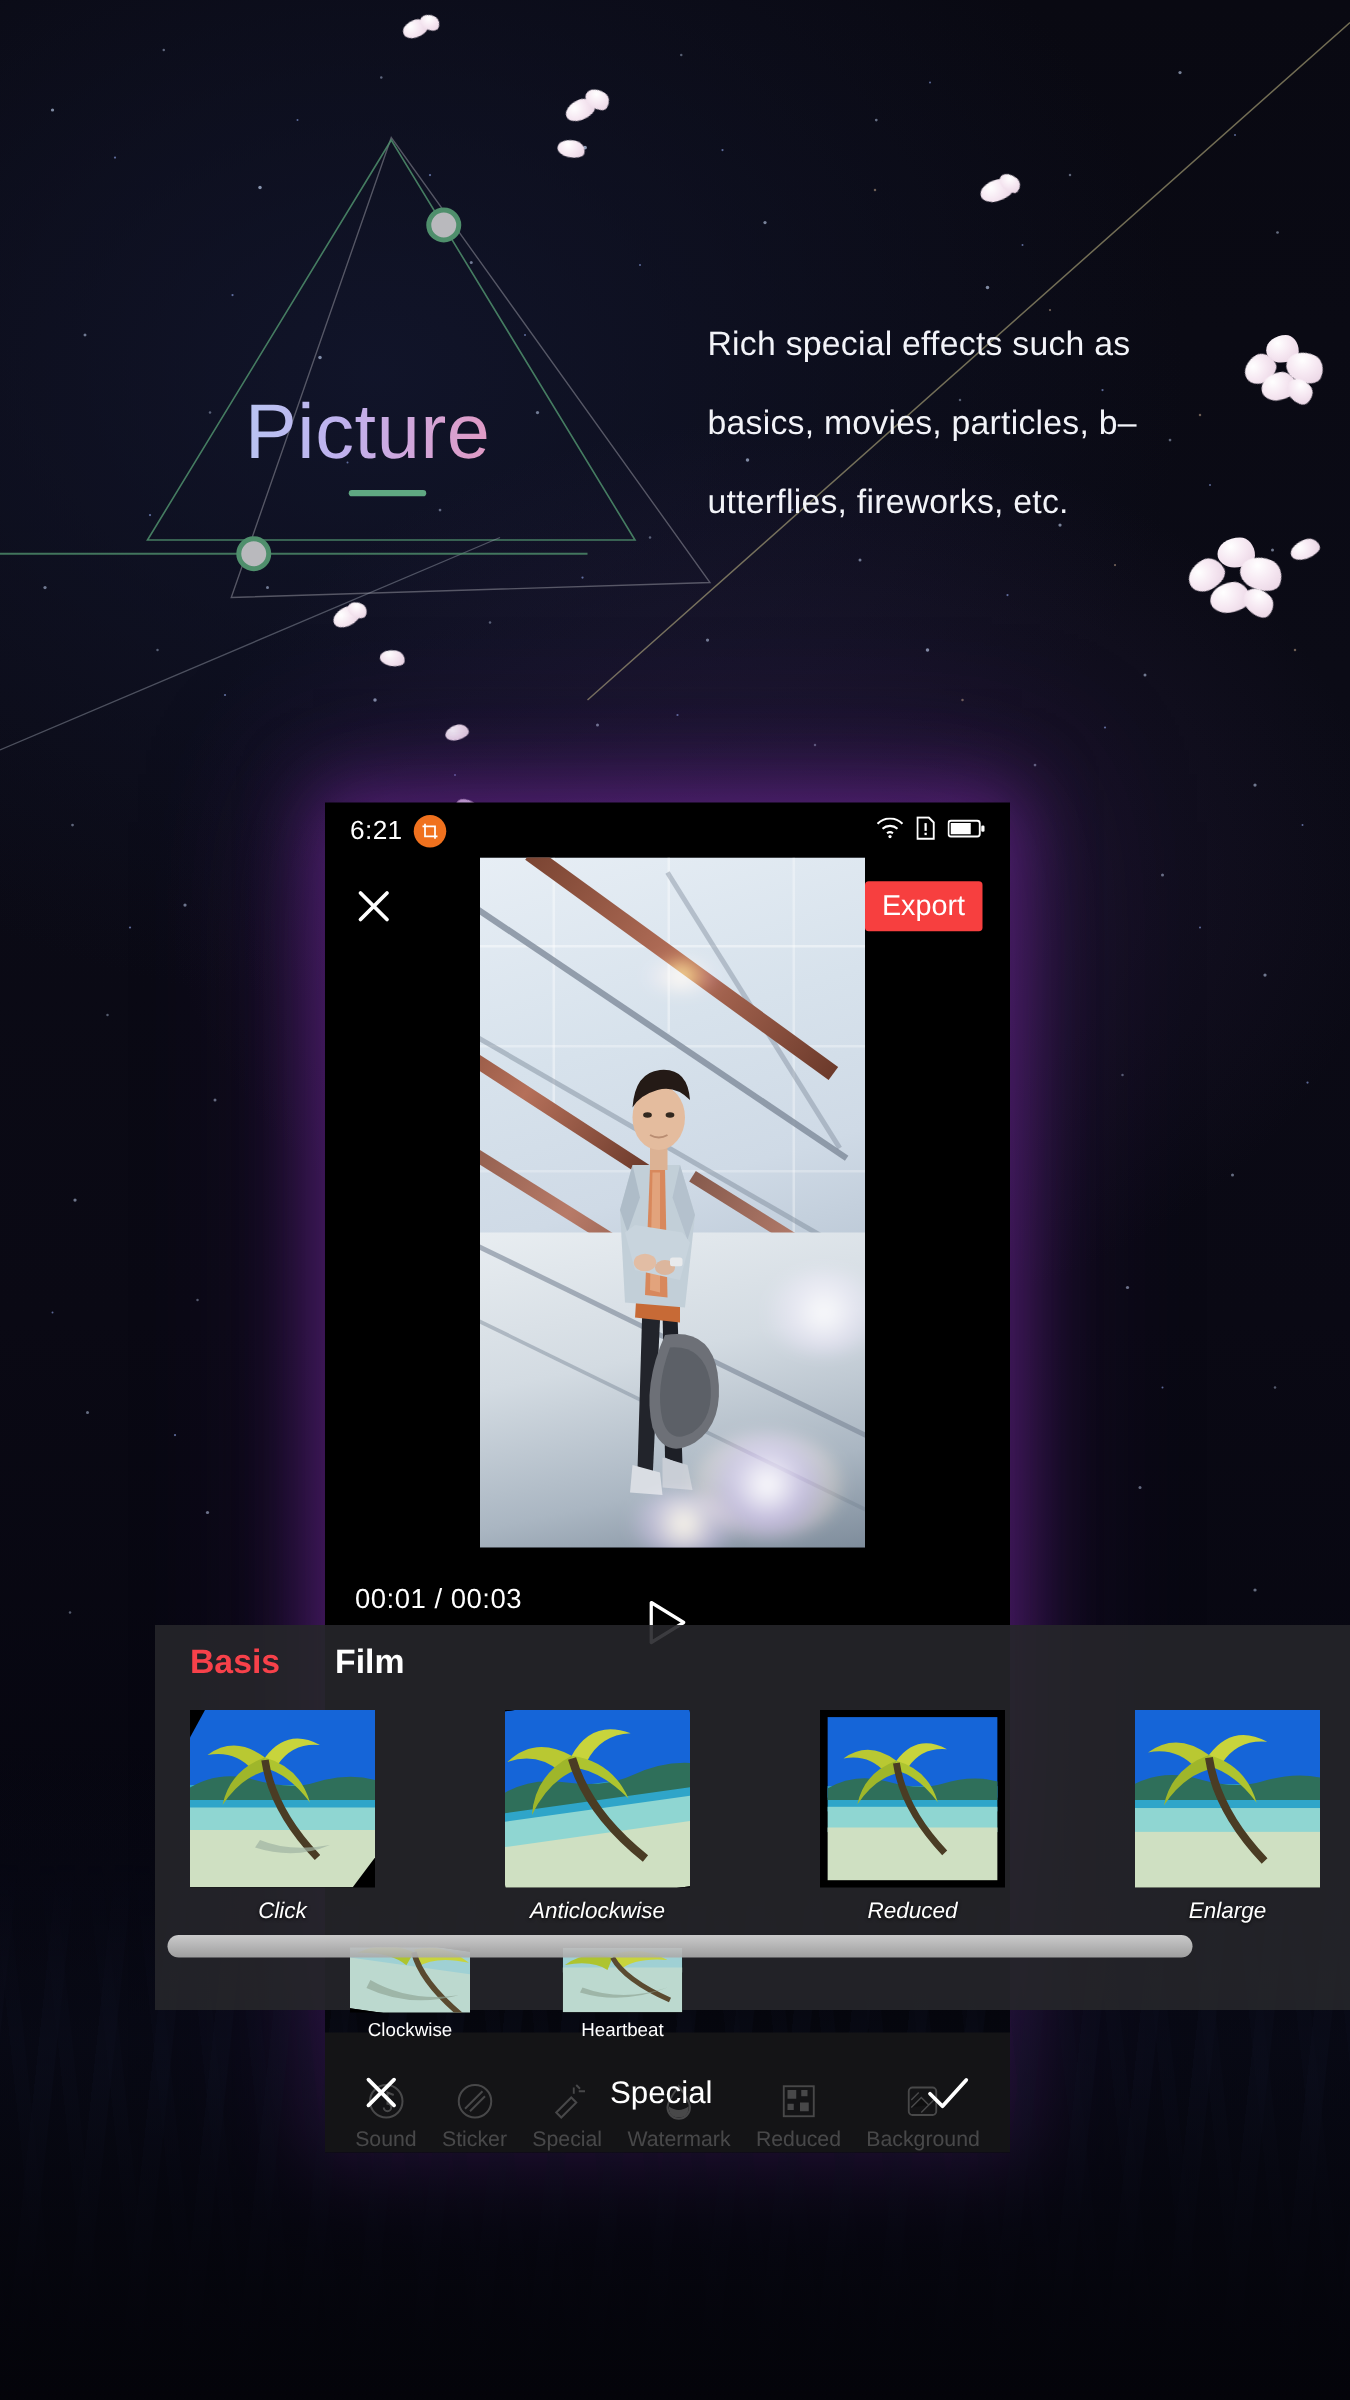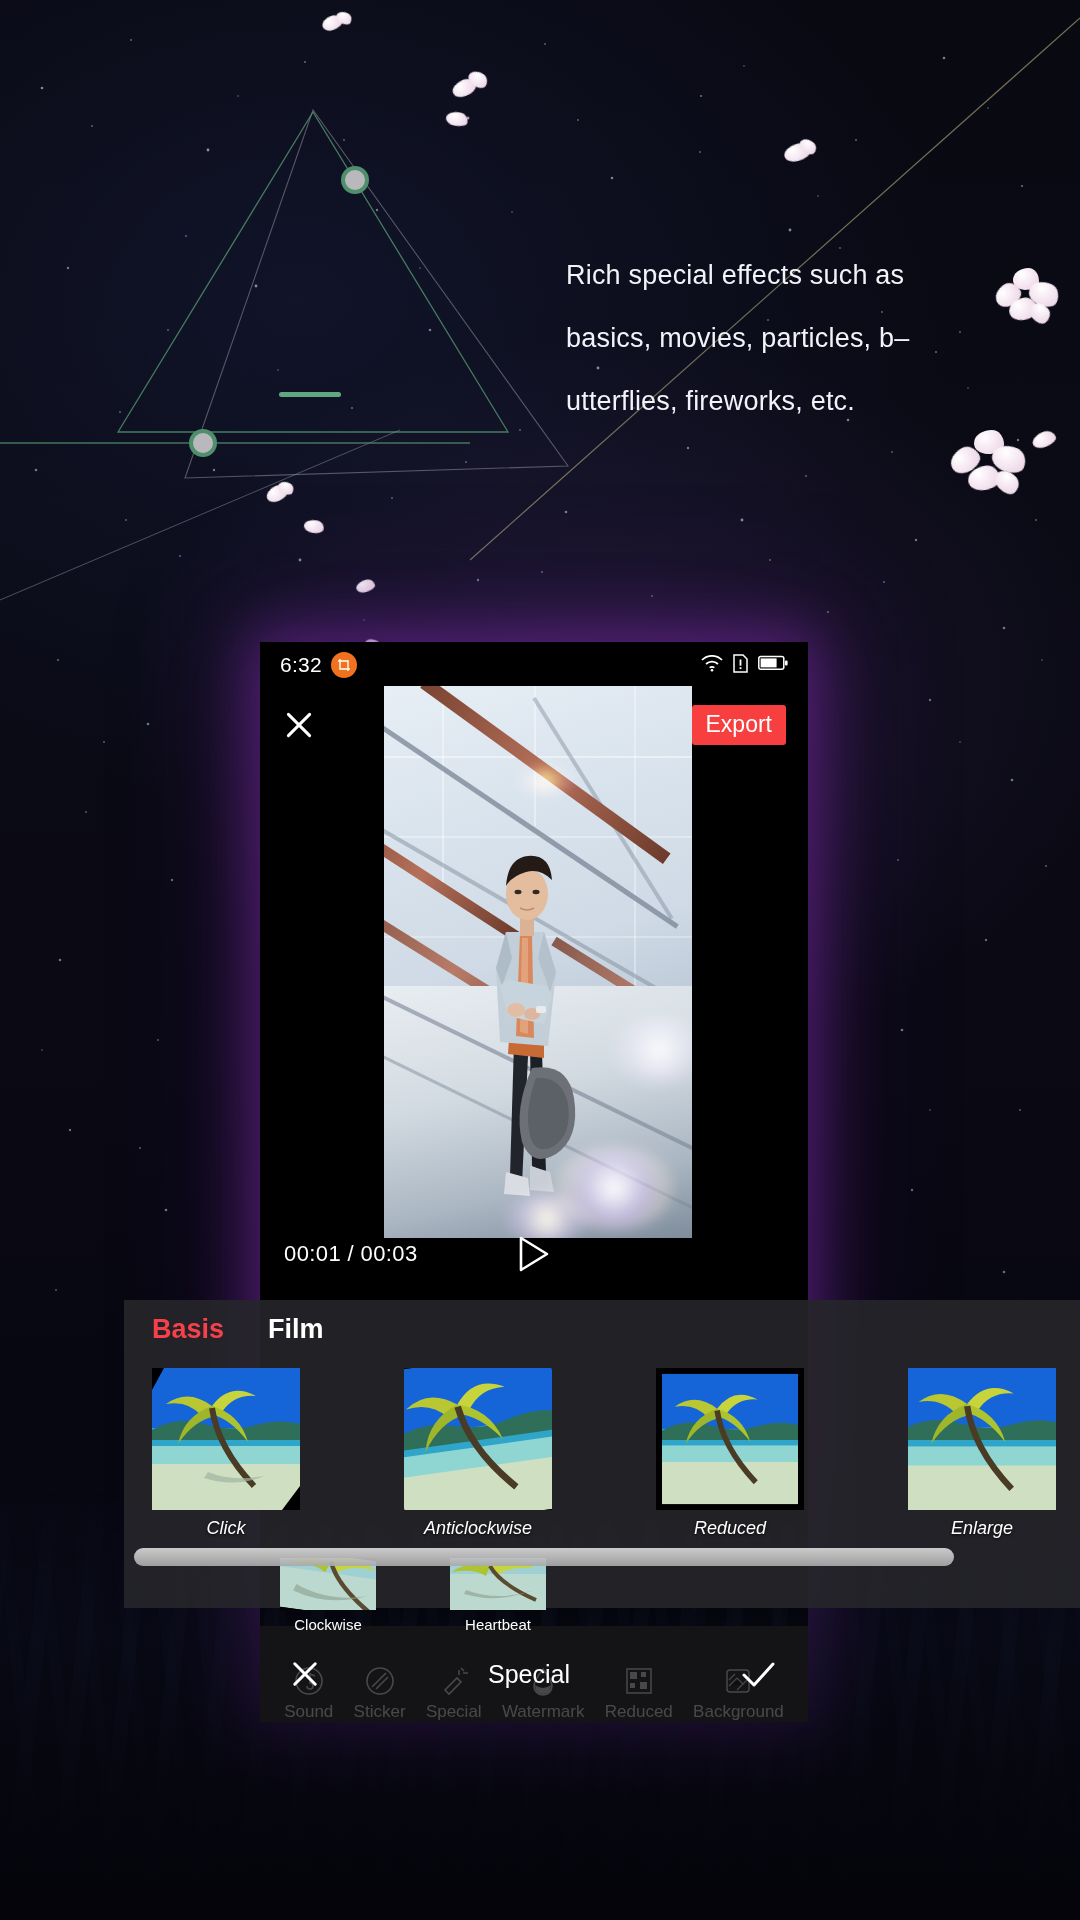--- a/index.html
+++ b/index.html
@@ -131,22 +131,22 @@
   .beam { position:absolute; background:linear-gradient(90deg,#7a4432,#b5705a,#6c3a2b); }
   .strut { position:absolute; background:rgba(120,132,148,.75); }
   .glassline { position:absolute; background:rgba(255,255,255,.55); }
   .person { position:absolute; left:86px; top:160px; width:118px; height:372px; }
   .flare {
     position:absolute; border-radius:50%;
     filter:blur(6px); mix-blend-mode:screen;
   }
 
   .timeline {
-    position:absolute; left:0; right:0; top:580px; height:64px;
-    display:flex; align-items:center; padding:0 24px;
+    position:absolute; left:0; right:0; top:624px; height:64px;
+    display:flex; padding:0 24px;
   }
   .tl-time { color:#fff; font-size:22px; letter-spacing:.4px; }
   .play-wrap{
     position:absolute; left:50%; top:50%; transform:translate(-50%,-50%);
     width:34px;height:38px;
   }
   .play-wrap svg{display:block;}
 
   
   #fxpanel {
@@ -386,28 +386,29 @@
   </div>
   <div class="petal" style="left:346px;top:640px;width:44px;height:34px;">
     <b style="left:0;top:6px;width:26px;height:17px;transform:rotate(-16deg);"></b>
     <b style="left:18px;top:0;width:20px;height:14px;transform:rotate(36deg);"></b>
   </div>
   <div class="petal" style="left:490px;top:760px;width:34px;height:26px;opacity:.85;">
     <b style="left:0;top:0;width:24px;height:15px;transform:rotate(18deg);"></b>
   </div>
 
   <div class="hero-title">
+    <span class="hero-line1">Picture</span>
   </div>
   <div class="hero-underline"></div>
   <div class="hero-desc">Rich special effects such as basics, movies, particles, b–utterflies, fireworks, etc.</div>
 
   <div id="phone">
 
     <div class="statusbar">
-      <span class="clock">6:32</span>
+      <span class="clock">6:21</span>
       <span class="clock-badge">
         <svg width="14" height="14" viewBox="0 0 14 14">
             <path d="M3 1 V11 H13 M1 3 H11 V13" fill="none" stroke="#fff" stroke-width="1.4"></path>
           </svg>
       </span>
       <span class="sb-right">
         <span>
           <svg width="22" height="17" viewBox="0 0 22 17">
             <path d="M1 5 A14 14 0 0 1 21 5" fill="none" stroke="#fff" stroke-width="1.7"></path>
             <path d="M5 9 A9 9 0 0 1 17 9" fill="none" stroke="#fff" stroke-width="1.7"></path>

